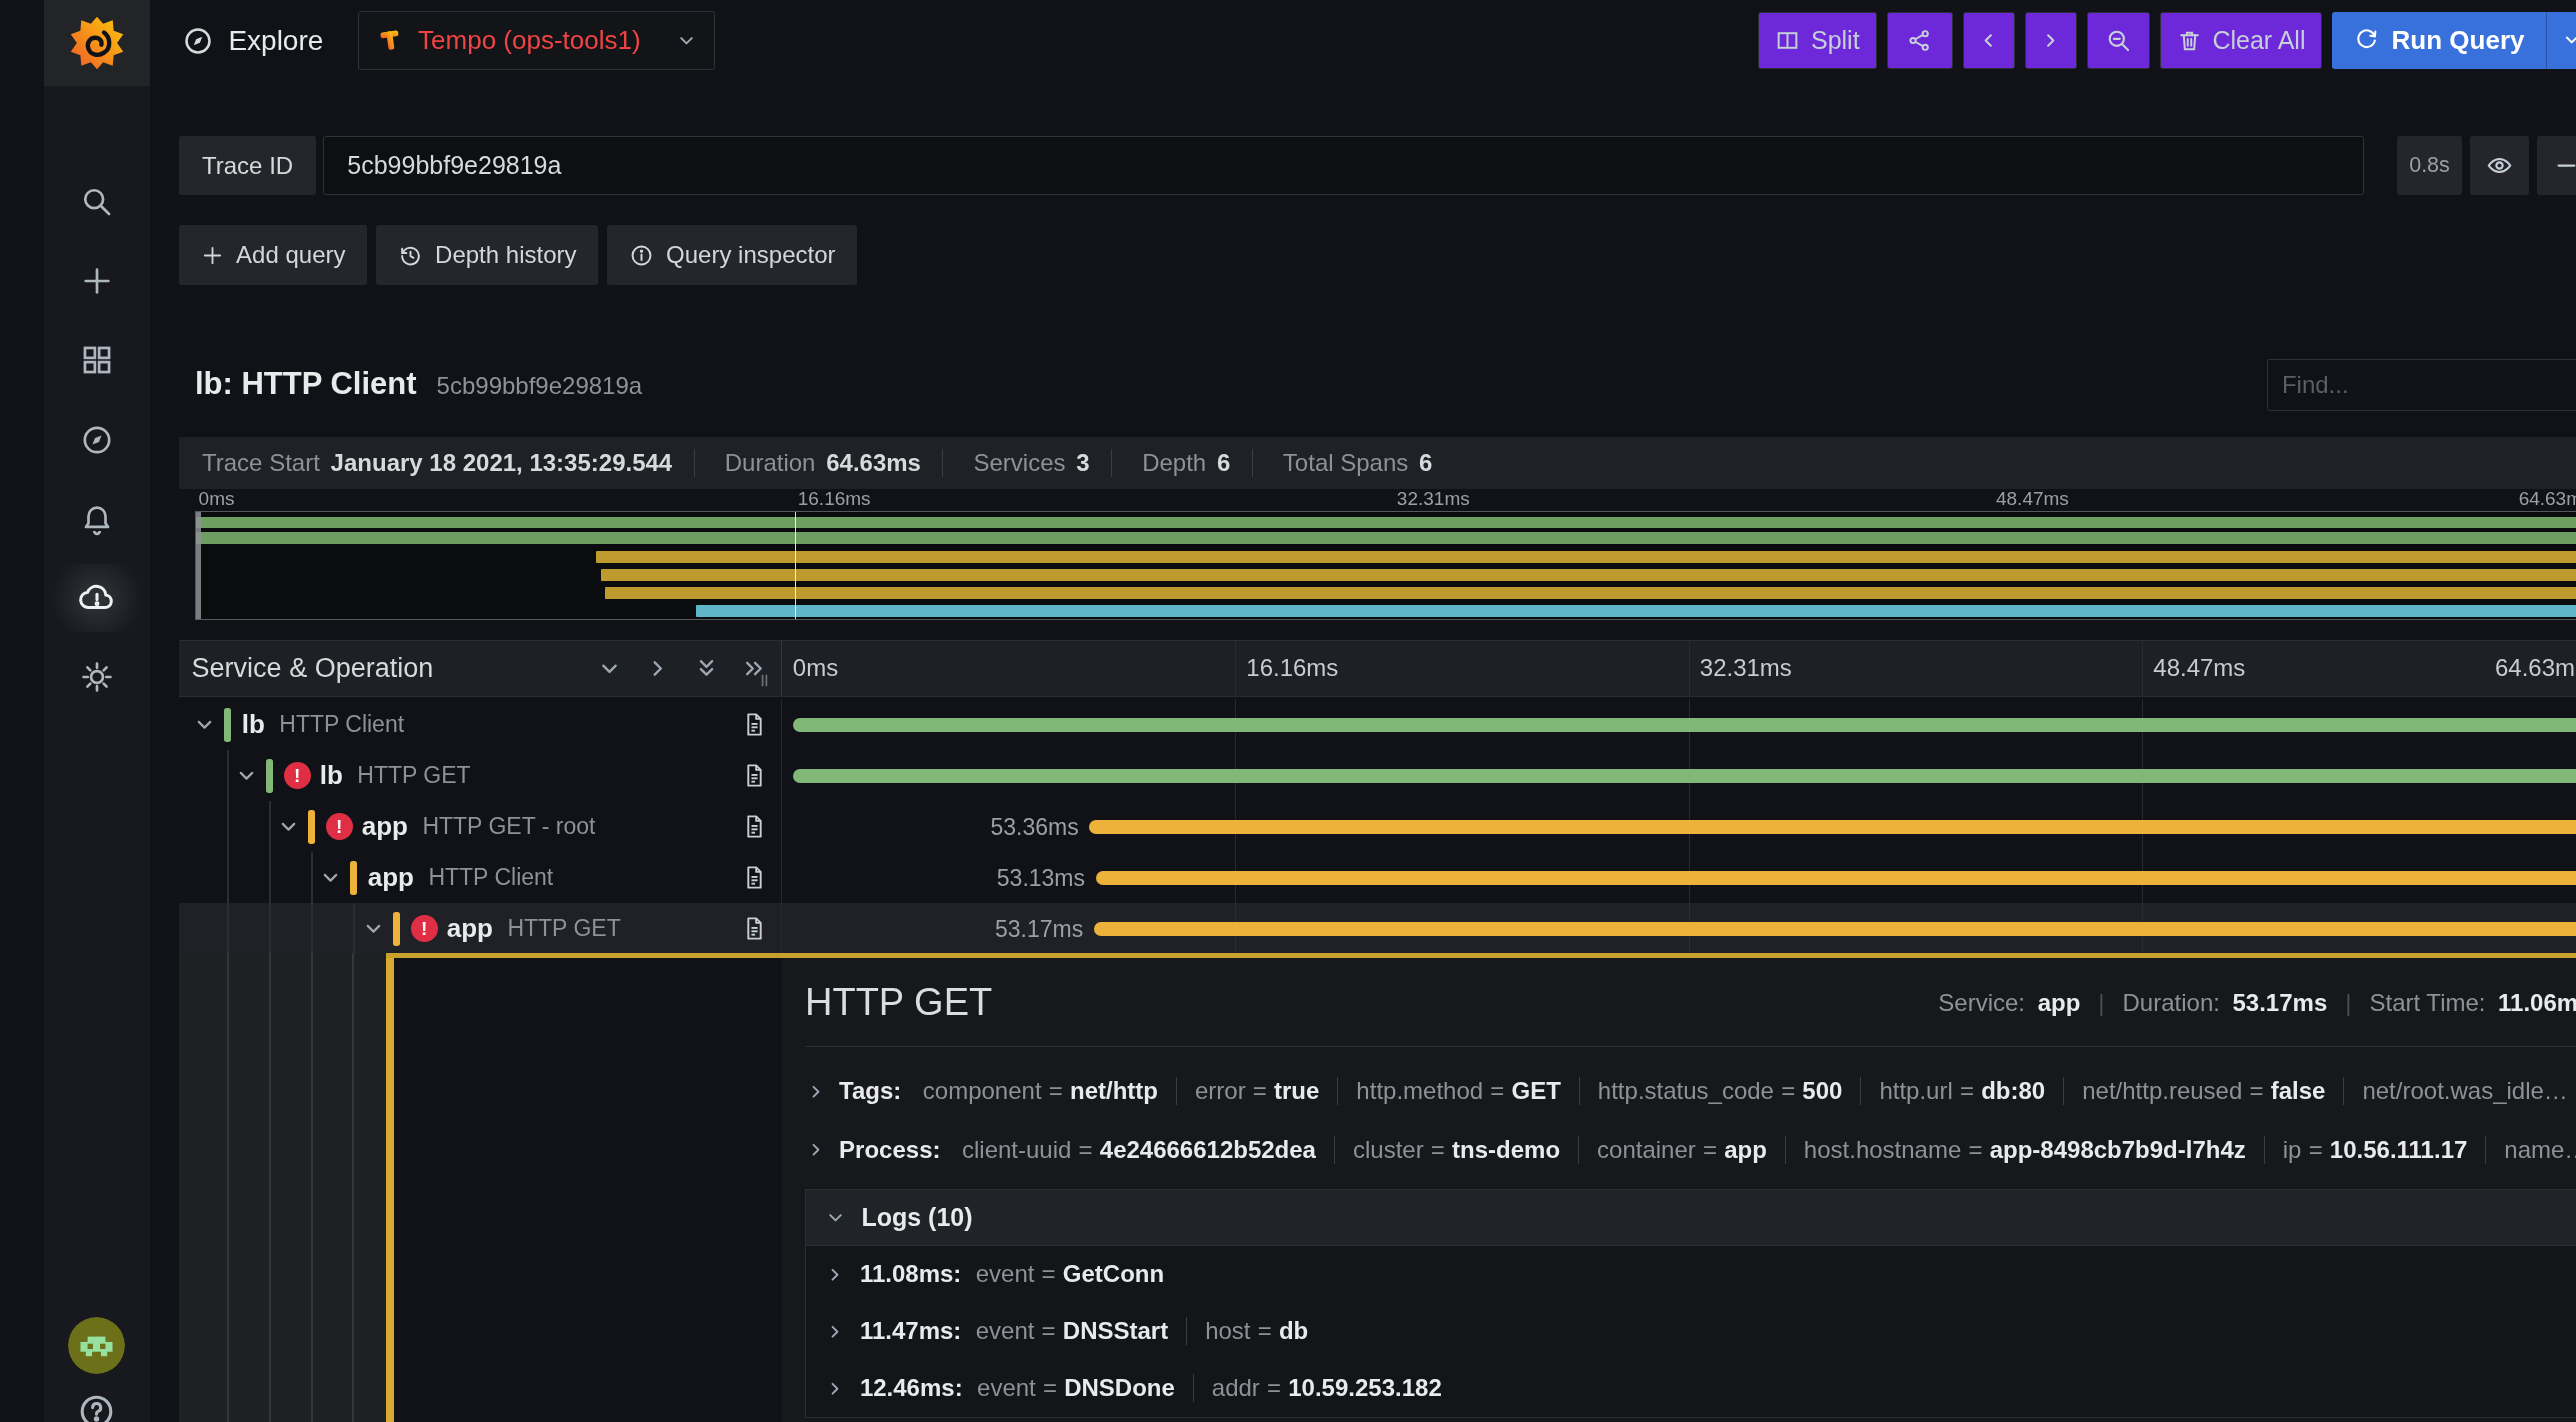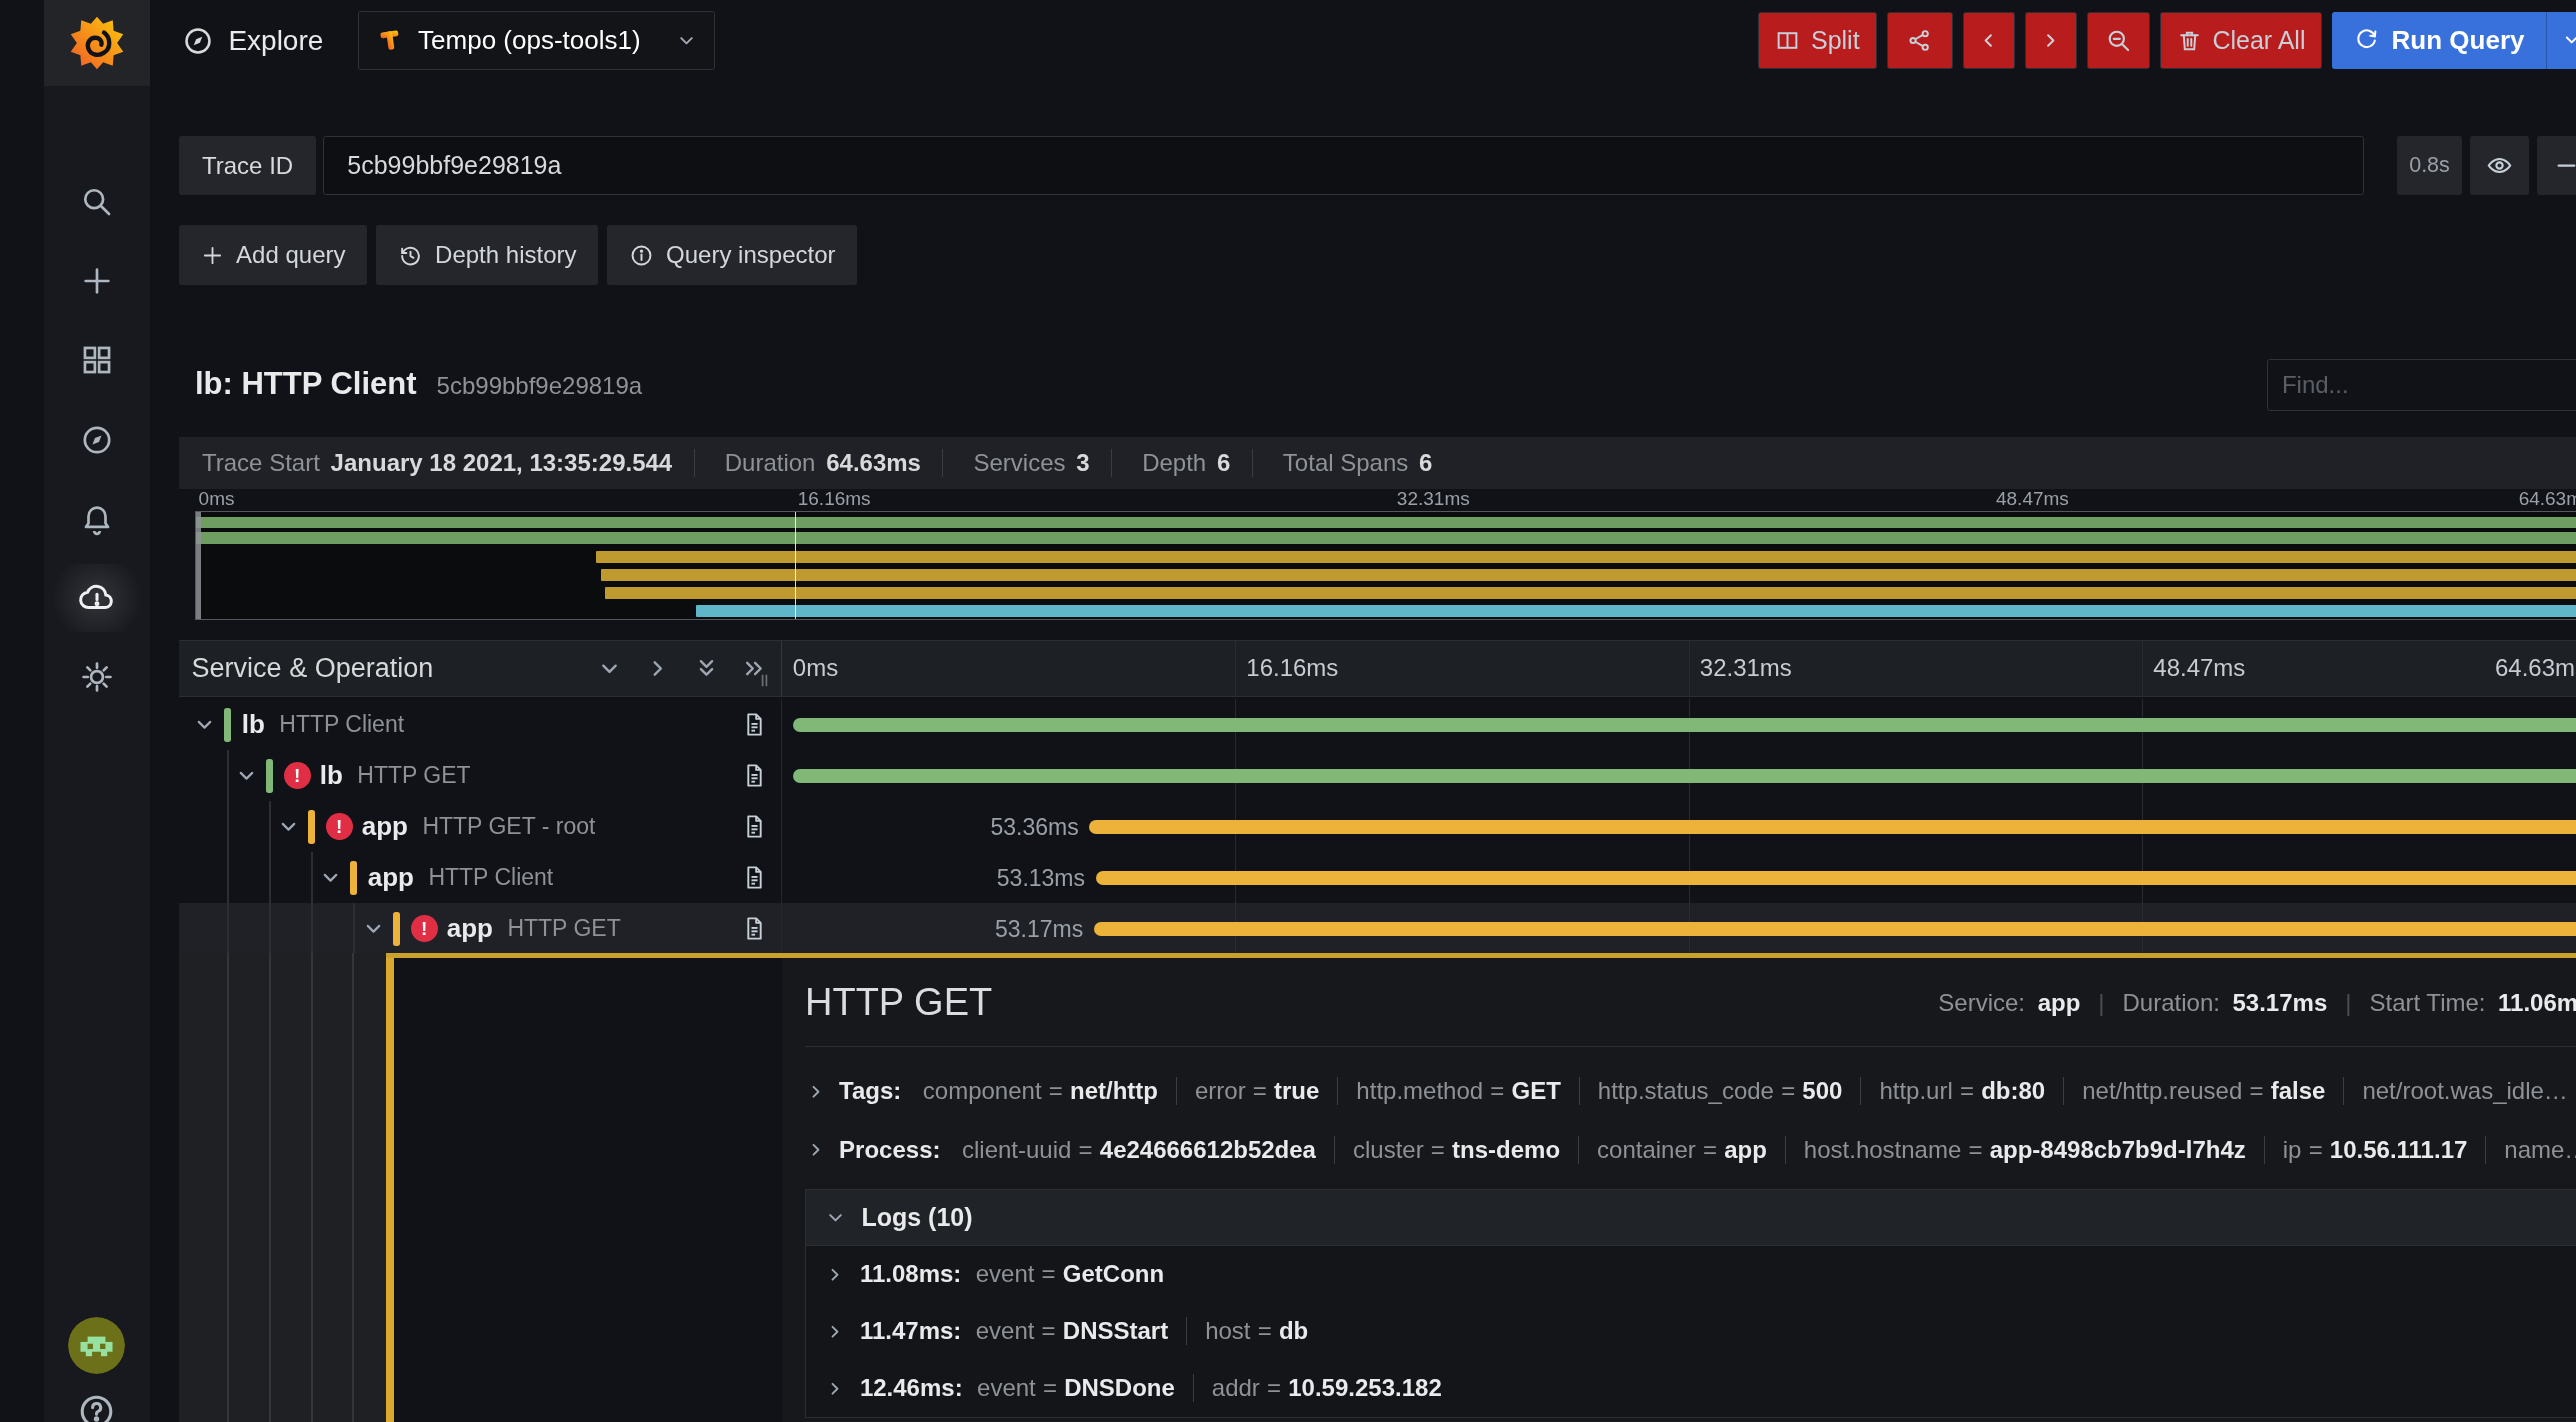--- a/index.html
+++ b/index.html
@@ -17,23 +17,23 @@
   .side-ic.active { color:#eef1f4; background:radial-gradient(circle at 50% 50%, rgba(255,255,255,.12), transparent 72%); }
   #avatar { position:absolute; left:24px; top:1317px; width:57px; height:57px; border-radius:50%; overflow:hidden; cursor:pointer; }
   #help { position:absolute; left:33px; top:1392px; color:#aeb6bf; cursor:pointer; }
 
   
   #topnav { position:absolute; left:106px; right:0; top:0; height:81px; display:flex; align-items:center; }
   #explore-group { display:flex; align-items:center; gap:14.4px; margin-left:32px; color:#d8d9da; }
   #explore-group .t { font-size:28px; font-weight:500; color:#e9eaeb; }
   #ds-picker { position:absolute; left:208px; top:10.8px; width:357px; height:59px; border:0.9px solid #2f3237;
     background:#131418; border-radius:2.7px; display:flex; align-items:center; padding:0 16px; gap:12.6px; cursor:pointer; }
-  #ds-picker .lbl { font-size:26px; color:#ffffff; flex:1; }
+  #ds-picker .lbl { font-size:26px; color:#ef4444; flex:1; }
   #nav-right { position:absolute; right:24px; top:11.7px; display:flex; gap:10px; height:57px; }
-  .tbtn { height:57px; border:0.9px solid #2c3036; background:#b91c1c; border-radius:2.7px; color:#c7d0d9;
+  .tbtn { height:57px; border:0.9px solid #2c3036; background:#6d28d9; border-radius:2.7px; color:#c7d0d9;
     display:flex; align-items:center; justify-content:center; gap:10.8px; font-size:25px; padding:0 16px; cursor:pointer; white-space:nowrap; }
   .tbtn .tz { color:#ff9830; font-size:20px; font-weight:700; margin-left:1.8px; }
   #run-query { display:flex; height:57px; border-radius:2.7px; overflow:hidden; cursor:pointer; }
   #run-query .main { background:#3871dc; color:#fff; display:flex; align-items:center; gap:12.6px;
     padding:0 21.5px; font-size:26px; font-weight:700; }
   #run-query .caret { background:#3871dc; border-left:0.9px solid rgba(0,0,0,.25); width:50px;
     display:flex; align-items:center; justify-content:center; color:#fff; }
 
   
   #content { position:absolute; left:135px; right:24px; top:0; bottom:0; }

